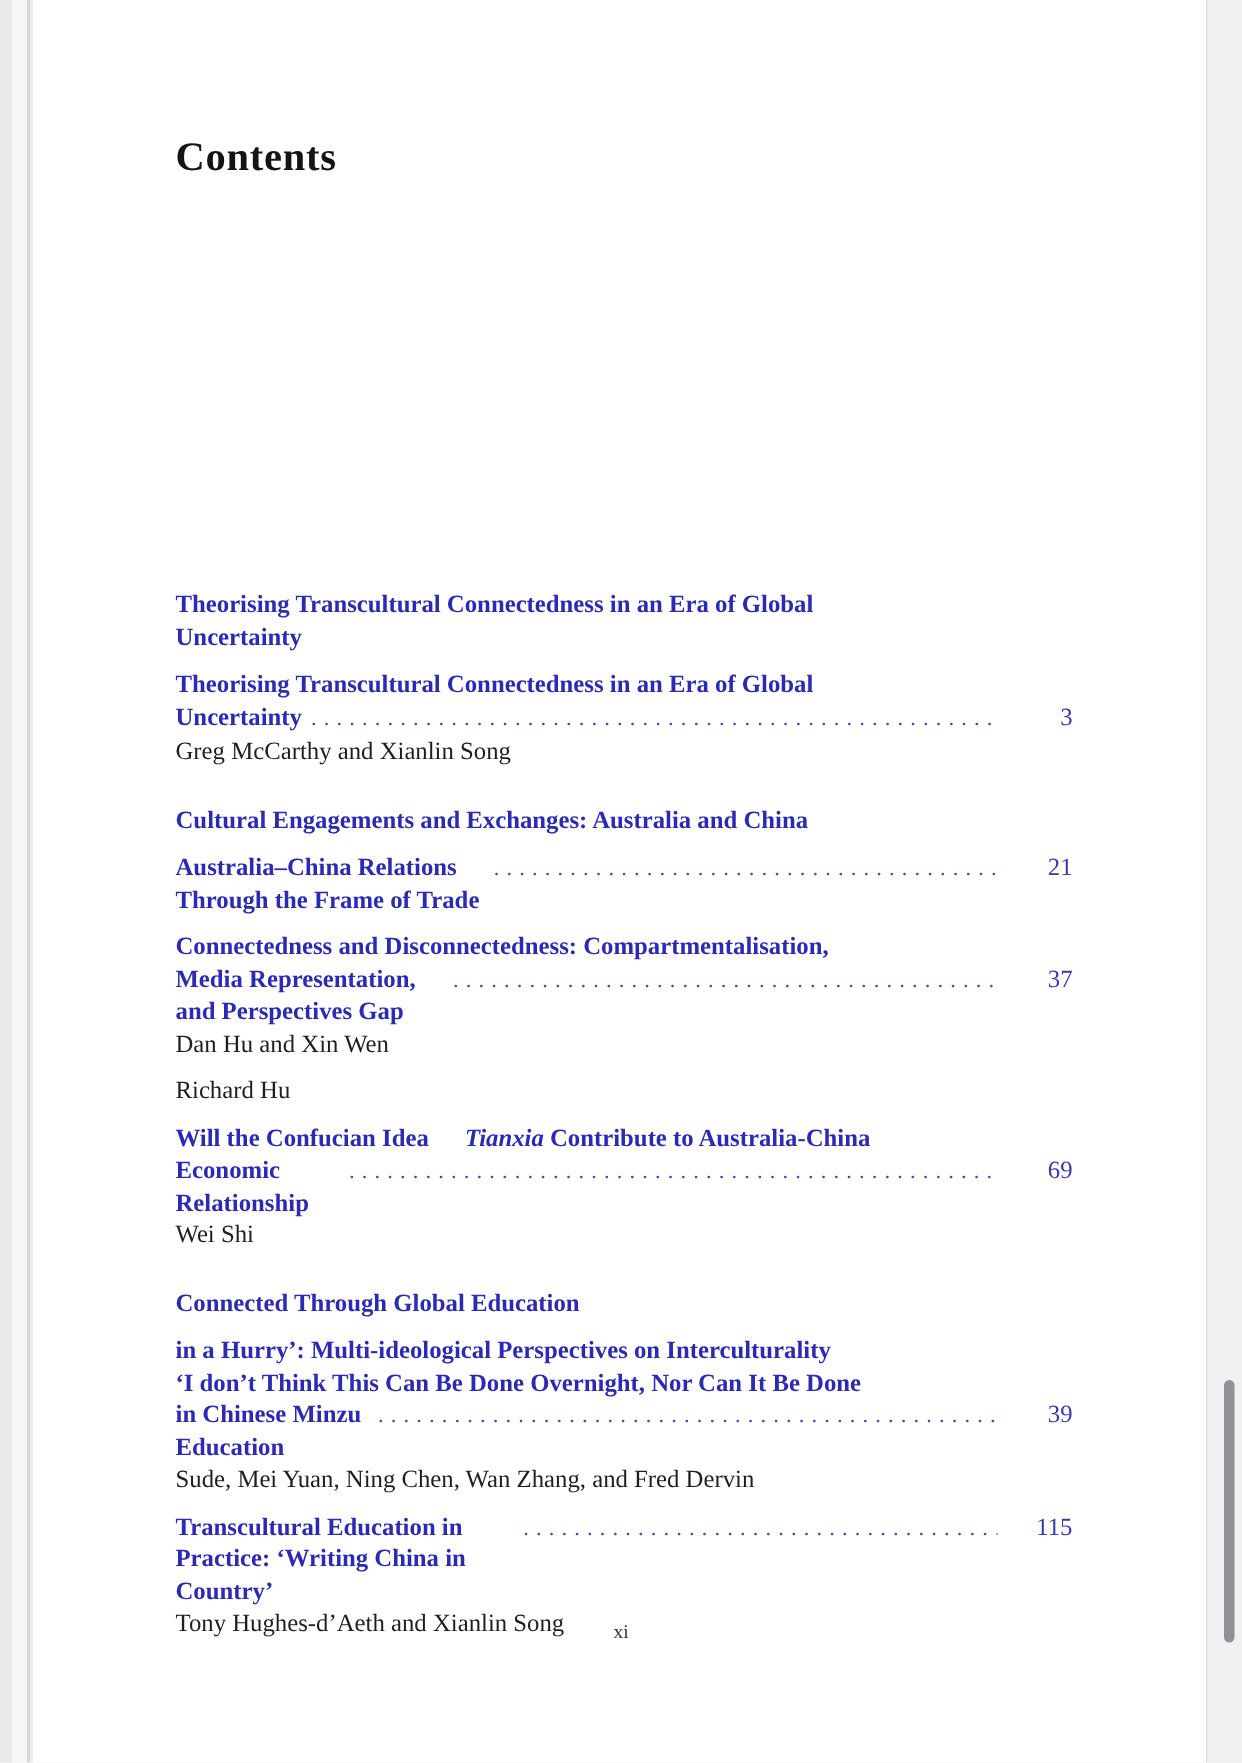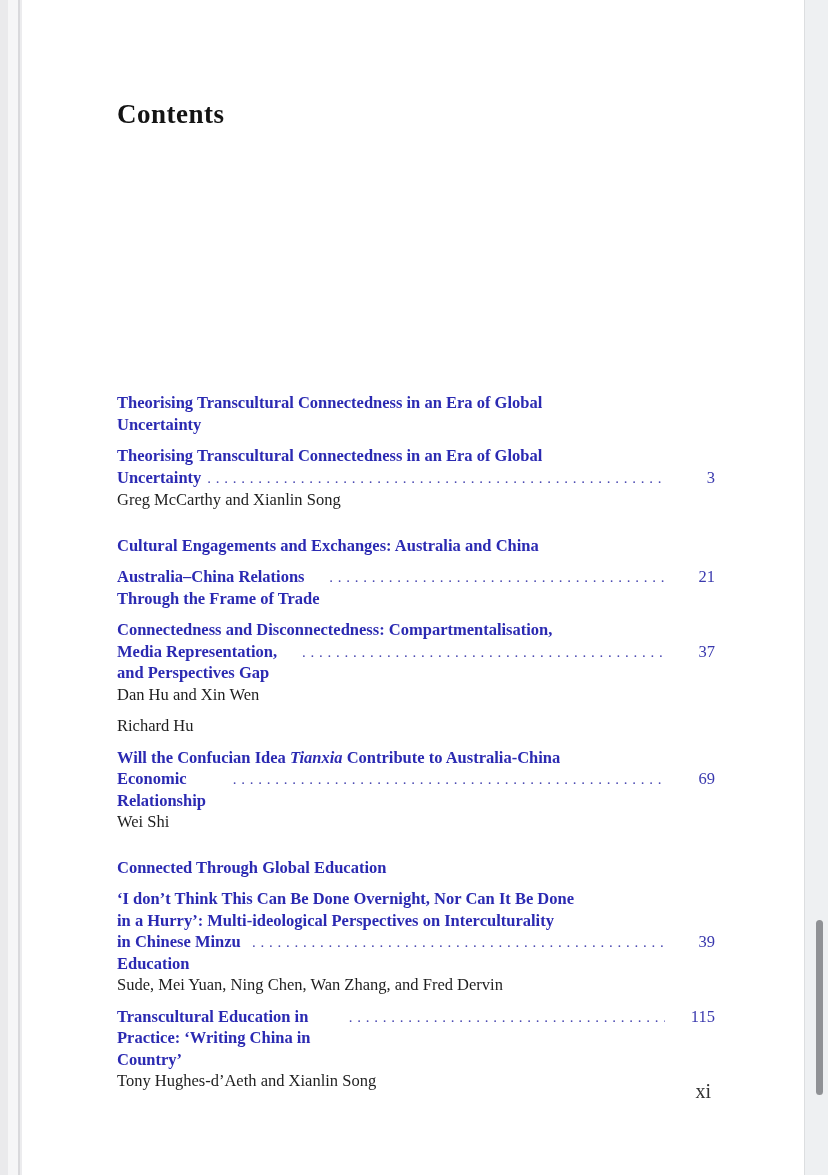--- a/index.html
+++ b/index.html
@@ -32,52 +32,52 @@
   }
   .right-strip {
     position: absolute; left: 805px; top: 0; width: 23px; height: 1175px;
     background: #eef0f2;
   }
   .scrollbar-thumb {
     position: absolute; right: 5px; top: 920px; width: 7px; height: 175px;
     background: #8f9195; border-radius: 4px;
   }
   .doc-title {
-    position: absolute; left: 95px; top: 99px;
+    position: absolute; left: 95px; top: 89px;
     font-size: 27px; font-weight: bold; letter-spacing: 0.5px;
     color: var(--heading_text);
   }
   .toc {
     position: absolute; left: 95px; top: 392px; width: 598px;
     font-size: 16.5px; line-height: 21.5px; color: var(--body_text);
   }
   .toc-block { margin-bottom: 10px; }
   .toc-part { margin-top: 24px; }
   .toc-part:first-child { margin-top: 0; }
   .toc-title-line { color: var(--title_blue); font-weight: bold; }
   .toc-line.with-leader { display: flex; align-items: baseline; }
-  .toc-title-text .italic { font-style: italic; }
+  .toc-title-text .italic { font-style: italic; margin-left: 20px; }
   .leader {
     flex: 1 1 auto; overflow: hidden; white-space: nowrap;
     margin: 0 8px 0 6px; color: var(--dot_blue); font-weight: normal;
     font-size: 15px; min-width: 0;
   }
   .leader::after {
     content: ". . . . . . . . . . . . . . . . . . . . . . . . . . . . . . . . . . . . . . . . . . . . . . . . . . . . . . . . . . . . . . . . . . . . . . . . . . . .";
     letter-spacing: 0.5px;
   }
   .pagenum {
     flex: 0 0 auto; min-width: 42px; text-align: right;
     color: var(--page_num_blue); font-weight: normal;
   }
   .toc-authors { color: var(--body_text); font-weight: normal; }
   .folio {
     position: absolute; left: 95px; top: 1080px; width: 598px;
-    text-align: right; padding-right: 4px;
-    font-size: 20px; color: #333333;
+    text-align: center; padding-right: 4px;
+    font-size: 13px; color: #333333;
   }
 </style>
 </head>
 <body>
 
 <div class="left-strip"></div>
 <div class="page-stack"></div>
 
 <div class="page">
   <h1 class="doc-title">Contents</h1>
@@ -123,22 +123,22 @@
           <span class="toc-title-text"><span>Economic Relationship</span></span>
           <span class="leader"></span>
           <span class="pagenum">69</span>
         </div>
         <div class="toc-authors">Wei Shi</div>
       </div>
       <div class="toc-block toc-part">
         <div class="toc-line toc-title-line"><span class="toc-title-text"><span>Connected Through Global Education</span></span></div>
       </div>
       <div class="toc-block toc-chapter">
+        <div class="toc-line toc-title-line"><span class="toc-title-text"><span>in a Hurry’: Multi-ideological Perspectives on Interculturality</span></span></div>
         <div class="toc-line toc-title-line"><span class="toc-title-text"><span>‘I don’t Think This Can Be Done Overnight, Nor Can It Be Done</span></span></div>
-        <div class="toc-line toc-title-line"><span class="toc-title-text"><span>in a Hurry’: Multi-ideological Perspectives on Interculturality</span></span></div>
         <div class="toc-line toc-title-line with-leader">
           <span class="toc-title-text"><span>in Chinese Minzu Education</span></span>
           <span class="leader"></span>
           <span class="pagenum">39</span>
         </div>
         <div class="toc-authors">Sude, Mei Yuan, Ning Chen, Wan Zhang, and Fred Dervin</div>
       </div>
       <div class="toc-block toc-chapter">
         <div class="toc-line toc-title-line with-leader">
           <span class="toc-title-text"><span>Transcultural Education in Practice: ‘Writing China in Country’</span></span>

